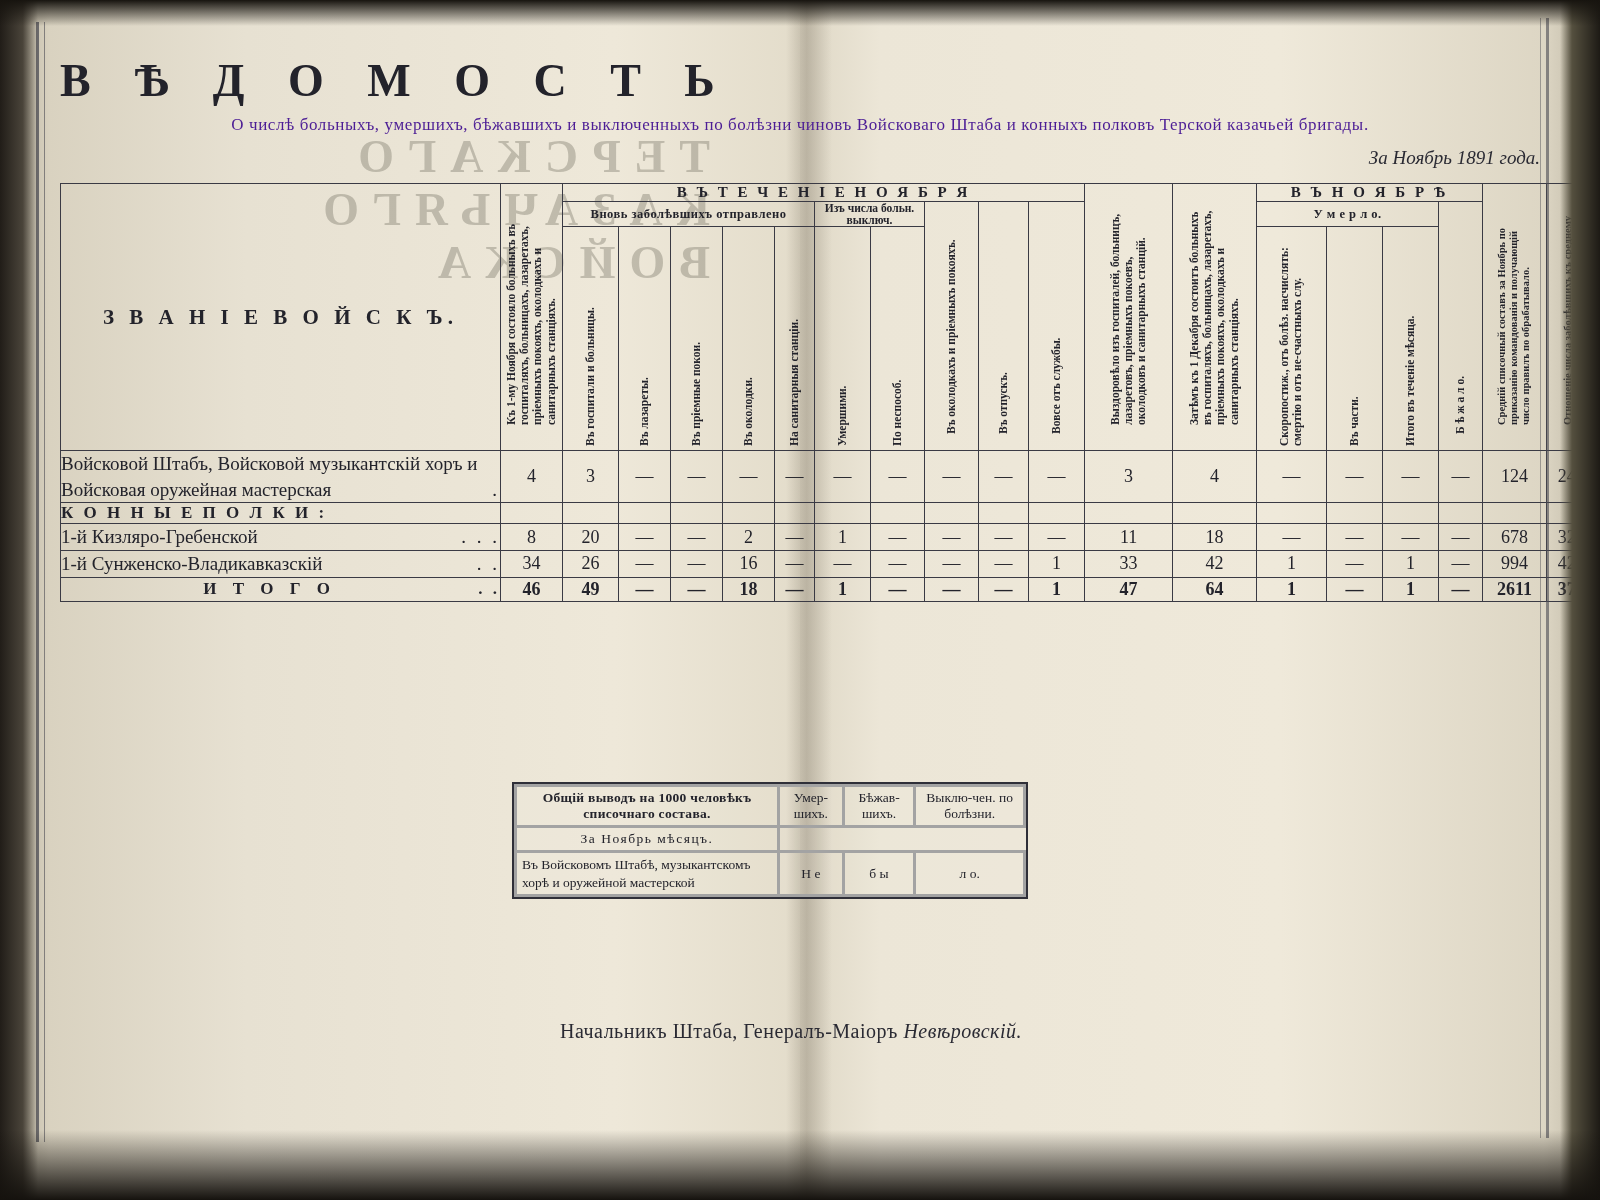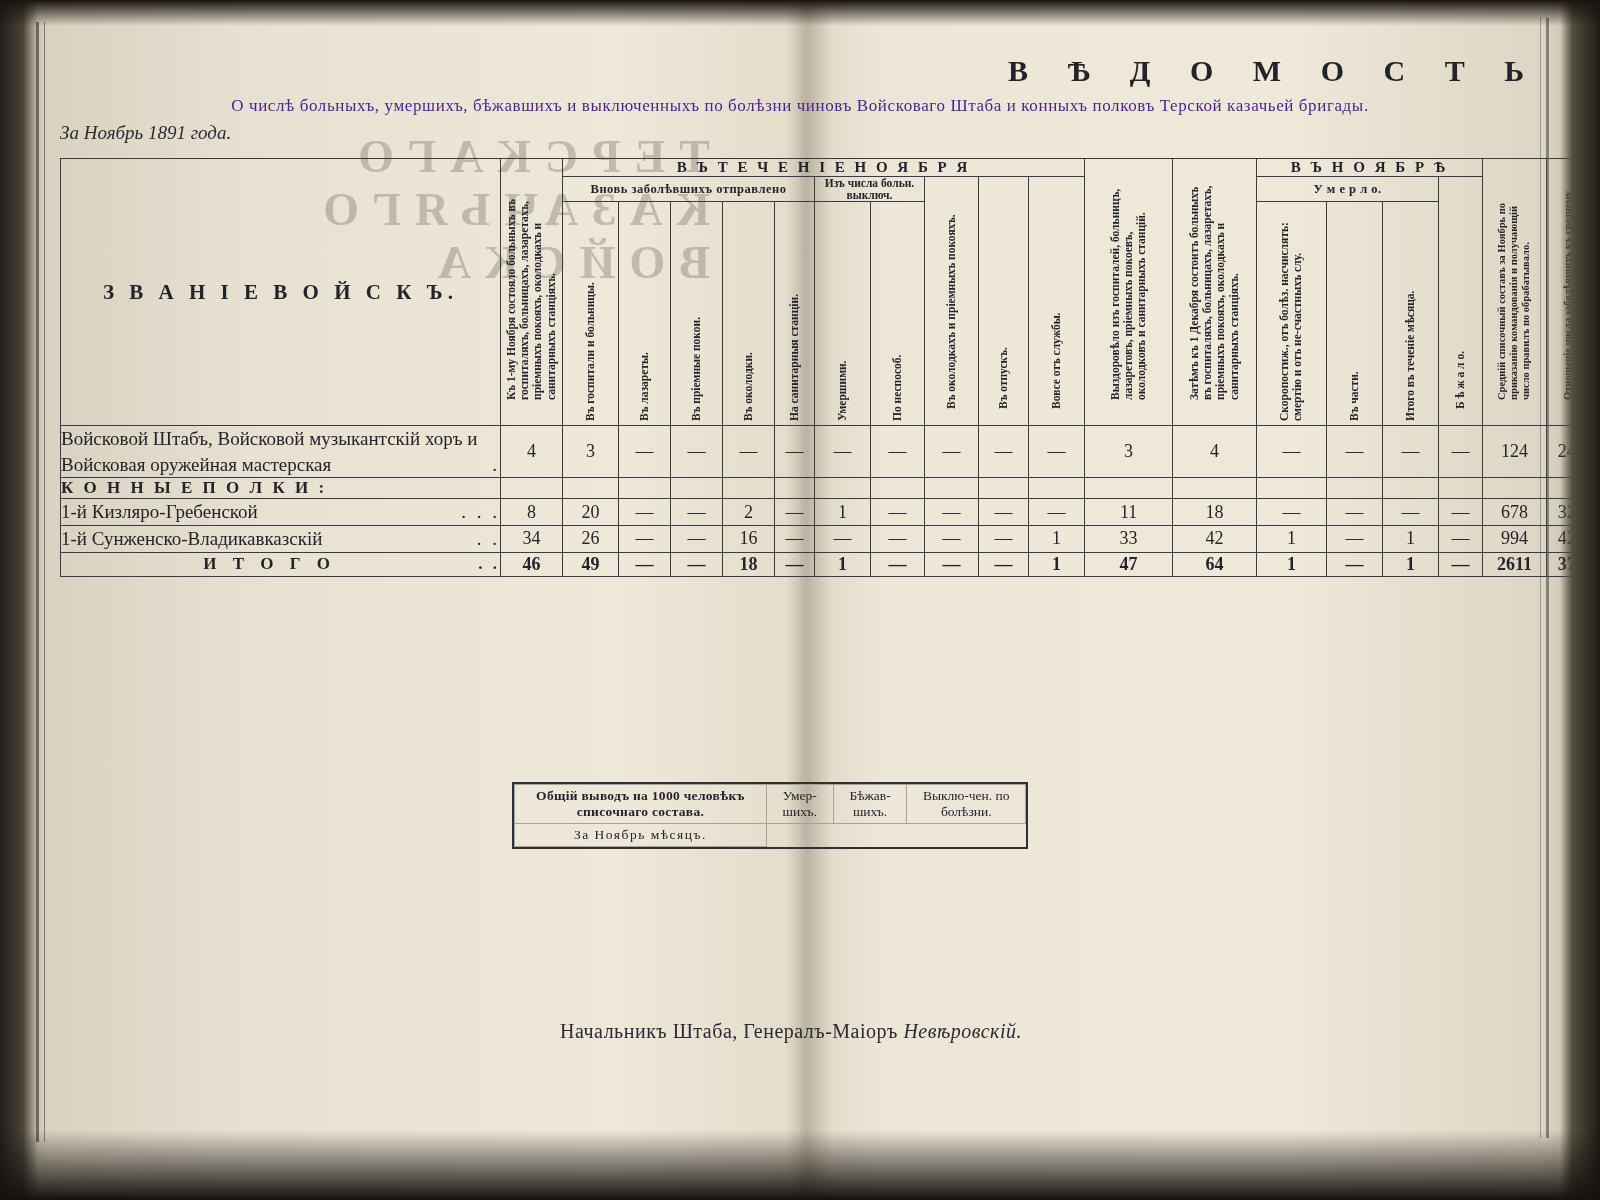--- a/index.html
+++ b/index.html
@@ -32,28 +32,28 @@
 
   
   .frame-v1{position:absolute;left:36px;top:22px;width:3px;height:1120px;background:#4a4a52;opacity:.75;}
   .frame-v2{position:absolute;left:44px;top:22px;width:1px;height:1120px;background:#4a4a52;opacity:.6;}
   .frame-vr1{position:absolute;left:1546px;top:18px;width:3px;height:1120px;background:#4a4a52;opacity:.6;}
   .frame-vr2{position:absolute;left:1540px;top:18px;width:1px;height:1120px;background:#4a4a52;opacity:.45;}
 
   .content{position:absolute;left:60px;top:40px;width:1480px;}
 
   .doc-title{
-    text-align:right;font-size:30px;letter-spacing:16px;
+    text-align:left;font-size:46px;letter-spacing:16px;
     font-weight:700;color:#23232b;margin:14px 0 8px 0;
   }
   .doc-sub{
     text-align:center;font-size:17px;letter-spacing:.6px;color:#4c1d95;
     padding:0 10px;
   }
-  .doc-period{text-align:left;font-size:19px;margin-top:6px;font-style:italic;}
+  .doc-period{text-align:right;font-size:19px;margin-top:12px;font-style:italic;}
 
   table.main{
     border-collapse:collapse;width:1478px;margin-top:14px;
     table-layout:fixed;
   }
   table.main th, table.main td{
     border:1px solid #3a3a44;
     padding:0;color:#23232b;
   }
   .vert{
@@ -78,21 +78,21 @@
     text-align:center;font-size:21px;letter-spacing:5px;font-weight:700;
     vertical-align:middle;
   }
 
   
   .summary{
     position:absolute;left:512px;top:782px;width:512px;
     border:2px solid #2f2f38;background:rgba(255,255,255,0.04);
   }
   .summary table{border-collapse:collapse;width:100%;}
-  .summary td,.summary th{border:1px solid #a3a3a3;padding:3px 5px;font-size:13.5px;color:#23232b;}
+  .summary td,.summary th{border:3px solid #a3a3a3;padding:3px 5px;font-size:13.5px;color:#23232b;}
   .sum-title{text-align:center;font-size:14.5px;font-weight:700;letter-spacing:.3px;padding:4px 2px;}
   .sum-sub{text-align:center;font-size:15px;letter-spacing:1.5px;padding:5px 2px;}
   .sum-lbl{font-size:13.5px;line-height:1.3;}
   .sum-val{text-align:center;font-size:14px;}
   .sum-head{text-align:center;font-size:12.5px;line-height:1.2;}
   .nb{border:none !important;}
   .signature{
     position:absolute;left:560px;top:1020px;font-size:20px;letter-spacing:.5px;
   }
   .sig-name{font-style:italic;}
@@ -341,20 +341,26 @@
         <td class="sum-head">Умер-шихъ.</td>
         <td class="sum-head">Бѣжав-шихъ.</td>
         <td class="sum-head">Выклю-чен. по болѣзни.</td>
       </tr>
       <tr>
         <td colspan="2" class="sum-sub">За Ноябрь мѣсяцъ.</td>
         <td class="sum-val nb"></td>
         <td class="sum-val nb"></td>
         <td class="sum-val nb"></td>
       </tr>
+      <tr>
+        <td colspan="2" class="sum-lbl">Въ Войсковомъ Штабѣ, музыкантскомъ хорѣ и оружейной мастерской</td>
+        <td class="sum-val">Н е</td>
+        <td class="sum-val">б ы</td>
+        <td class="sum-val">л о.</td>
+      </tr>
     </tbody>
       </table>
   </div>
 
   <div class="signature">
     <span>Начальникъ Штаба, Генералъ-Маіоръ </span><span class="sig-name">Невѣровскій.</span>
   </div>
 
   <div class="frame-v1"></div>
   <div class="frame-v2"></div>

